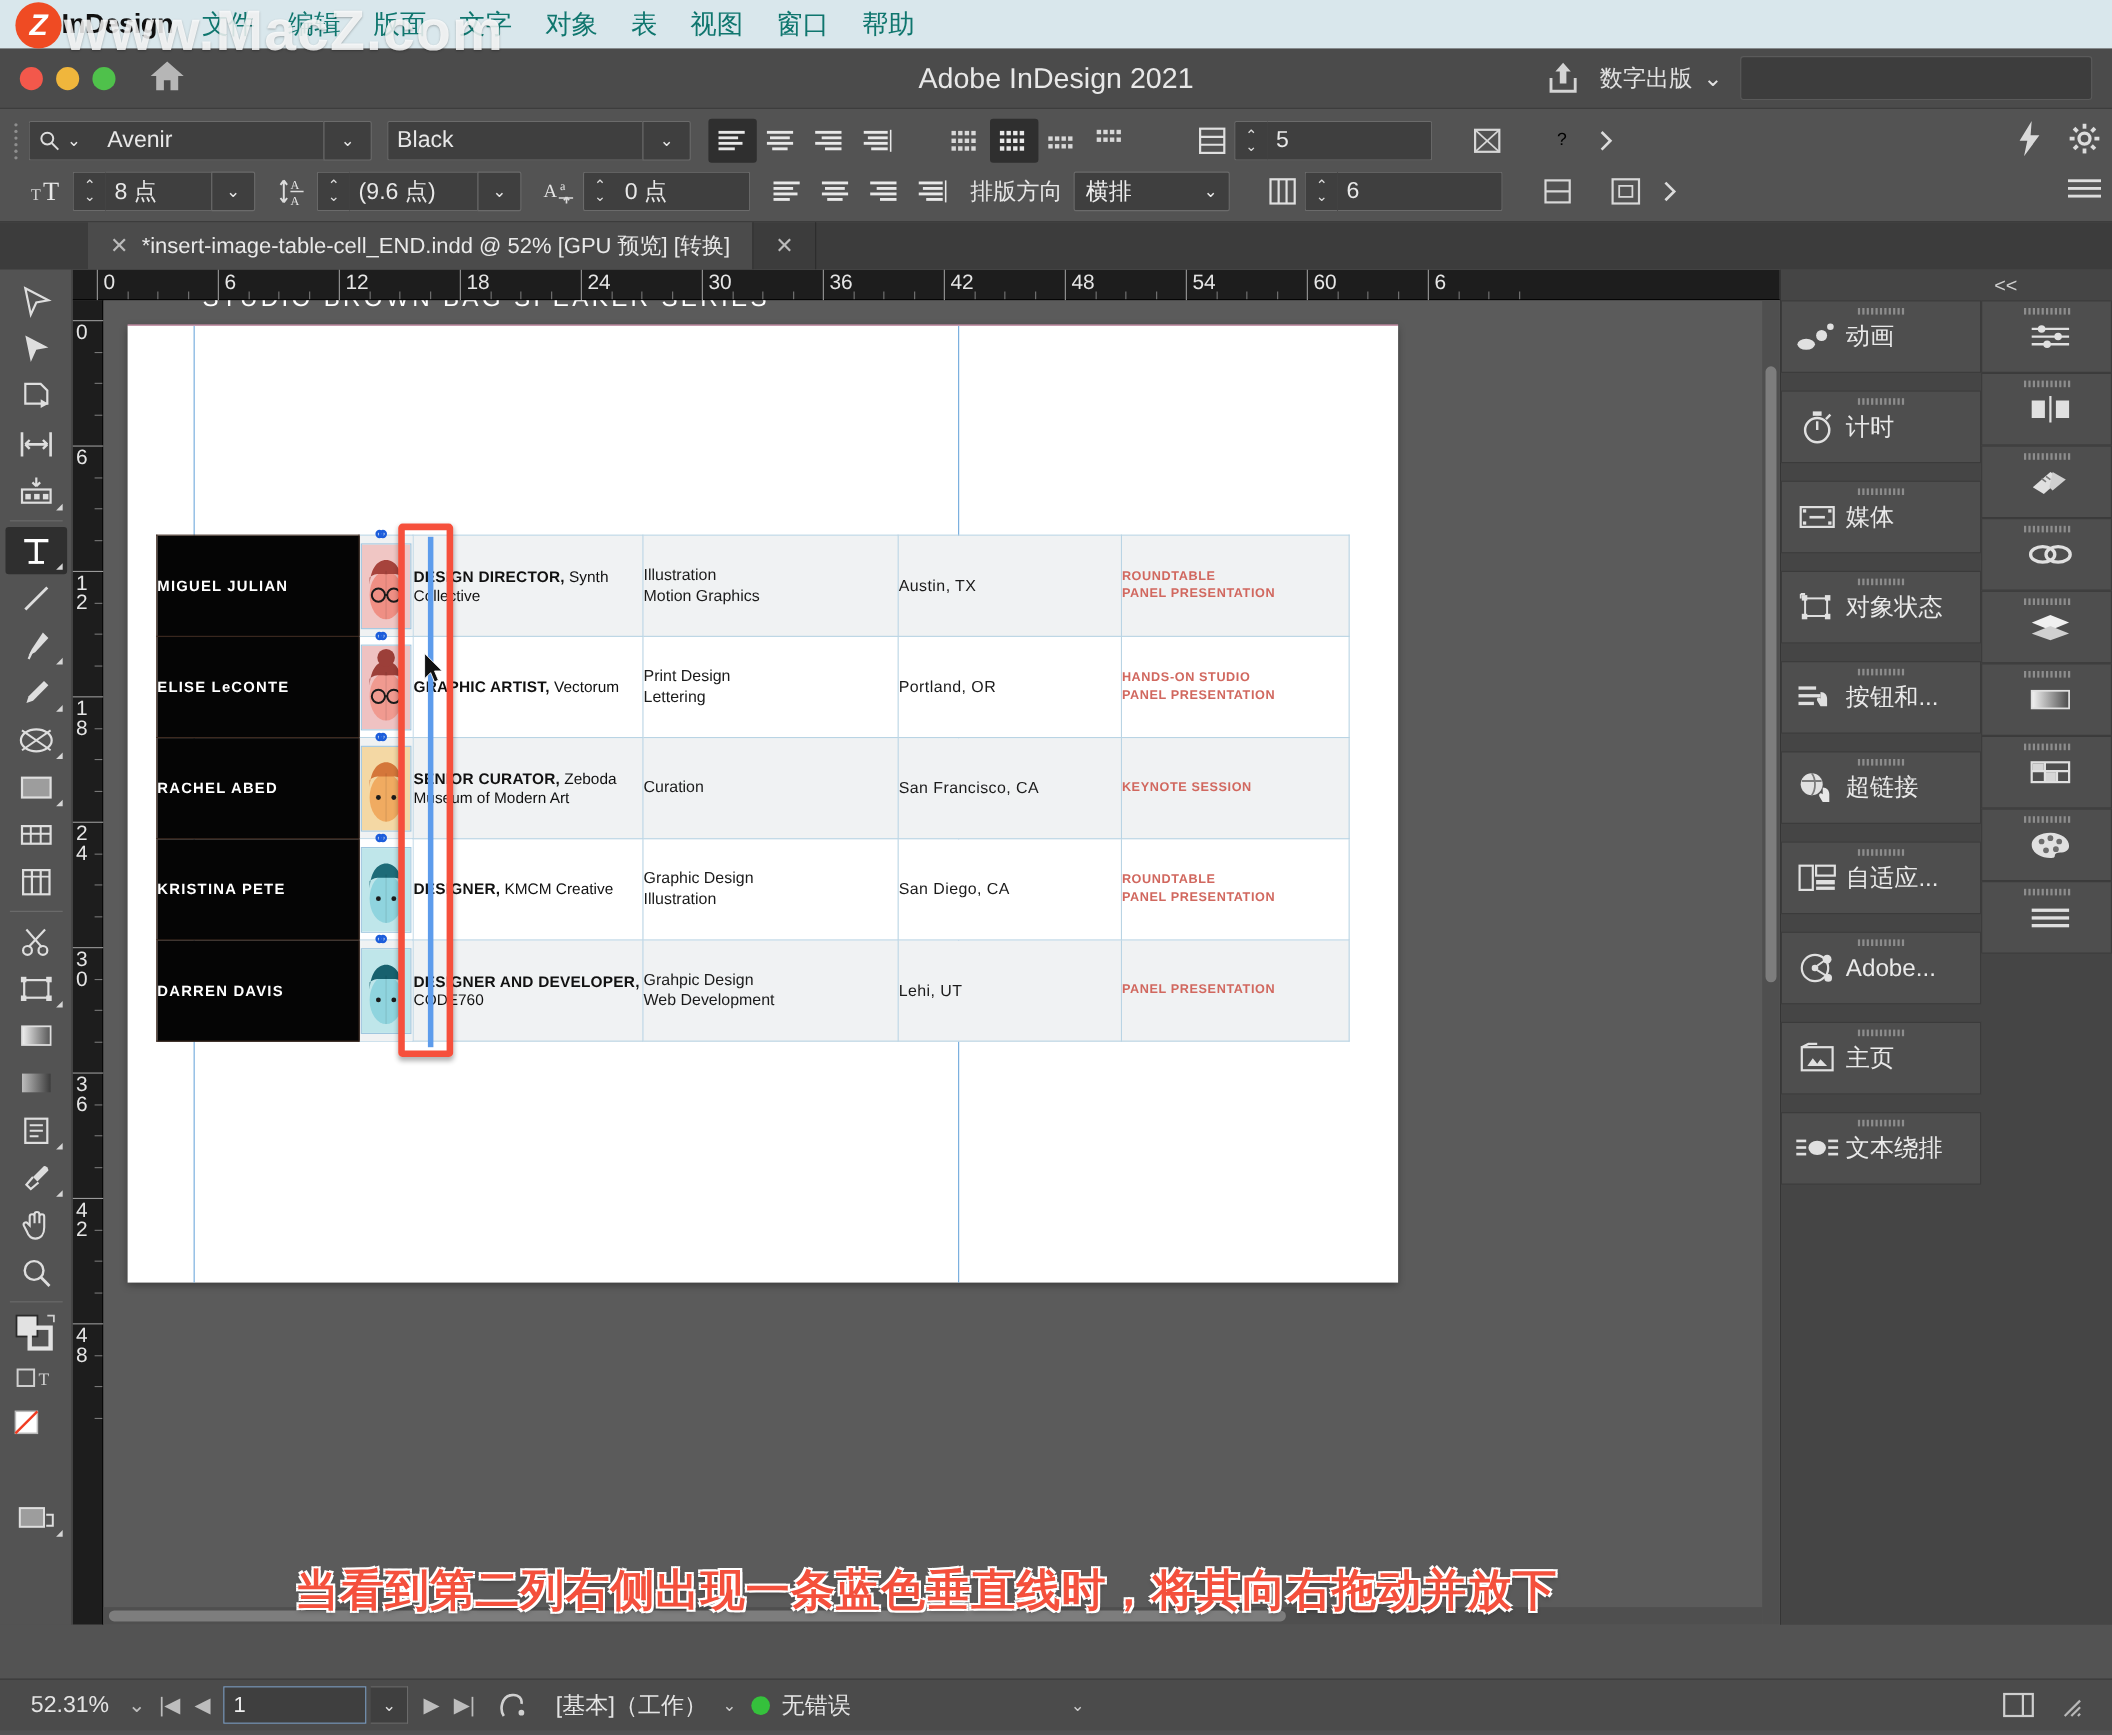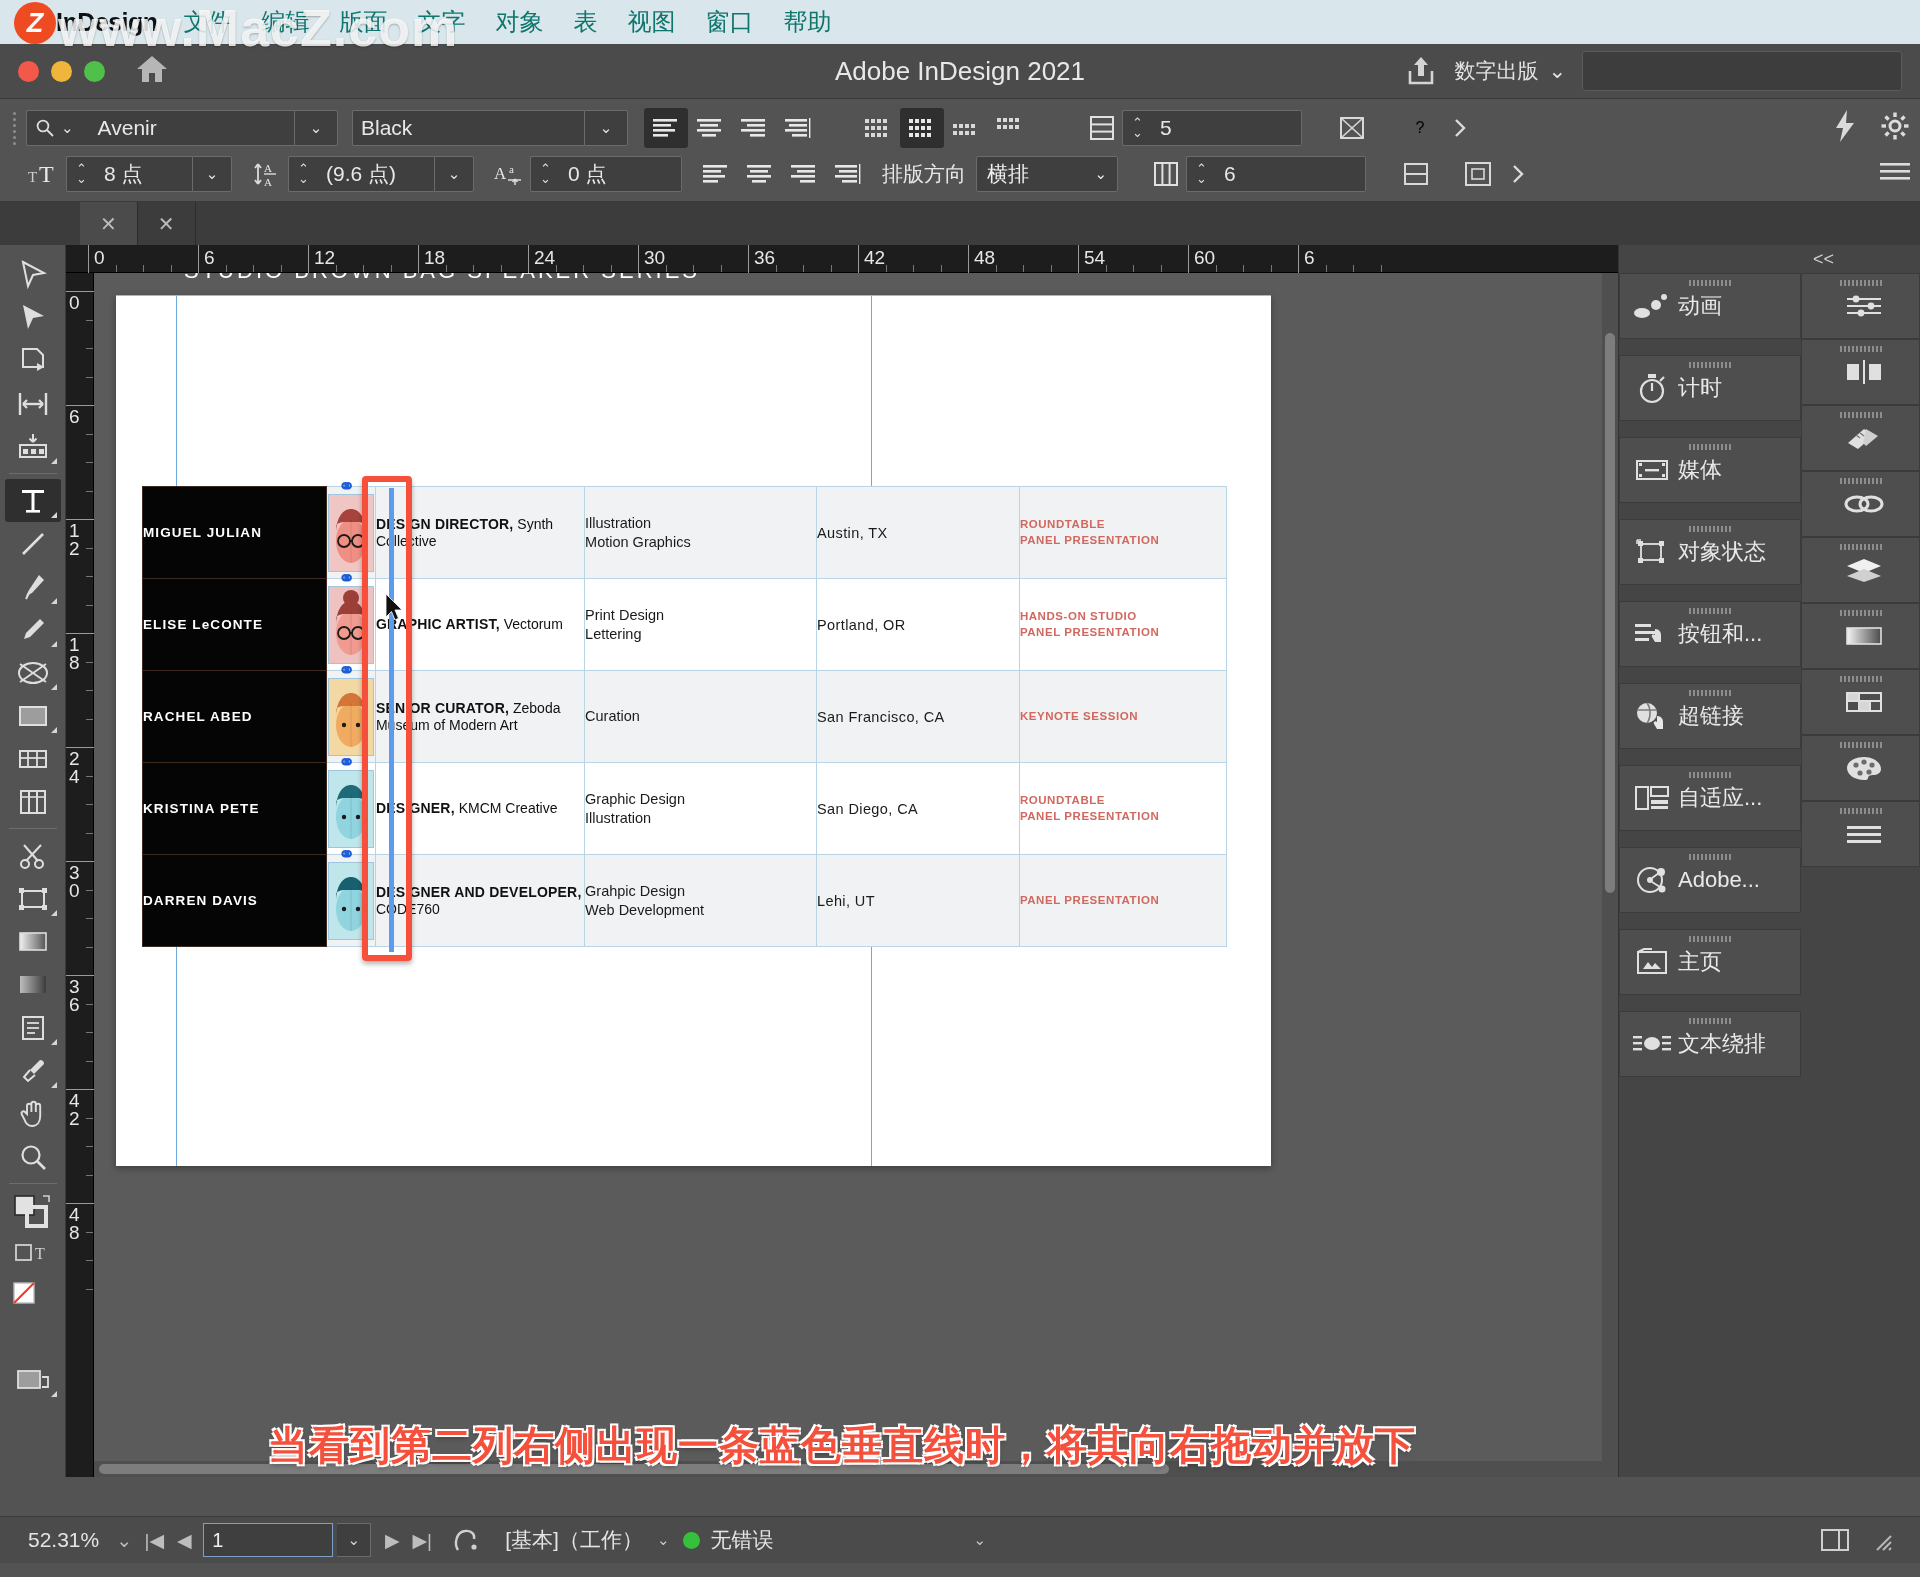--- a/index.html
+++ b/index.html
@@ -160,21 +160,21 @@
   .rcell { height:66px; border:1px solid #3b3b3b; background:#4e4e4e; display:flex; align-items:center;
            position:relative; }
   .rcell .grip { position:absolute; top:6px; left:0; right:0; display:flex; justify-content:center; gap:2px; }
   .rcell .grip i { width:2px; height:6px; background:#8d8d8d; display:block; }
   .rcell .ric { width:52px; display:flex; align-items:center; justify-content:center; margin-left:6px;}
   .rcell .rlb { font-size:22px; color:#e9e9e9; white-space:nowrap; }
   .rcell.narrow-c { justify-content:center; }
 
   
   .statusbar {
-    position:absolute; left:0; bottom:14px; width:1920px; height:47px; background:#4b4b4b;
+    position:absolute; left:0; bottom:4px; width:1920px; height:47px; background:#4b4b4b;
     display:flex; align-items:center; padding-left:28px; gap:0; border-top:1px solid #3a3a3a;
   }
   .sb-item { display:flex; align-items:center; color:#e4e4e4; font-size:21px; }
   .sb-zoom { margin-right:10px; }
   .nav-ico { width:30px; display:flex; align-items:center; justify-content:center; color:#bdbdbd; font-size:19px; }
   .pagefld { background:#3f3f3f; border:1px solid #7d9fc4; height:34px; width:130px; display:flex;
              align-items:center; padding:0 8px; color:#eee; font-size:20px; margin:0 4px; }
   .pagedrop { width:34px; height:34px; background:#3f3f3f; border:1px solid #6b6b6b; border-left:none;
               display:flex;align-items:center;justify-content:center;color:#ddd;font-size:15px; margin-right:6px;}
   .greendot { width:17px; height:17px; border-radius:50%; background:#35c13c; margin-right:10px; }
@@ -581,20 +581,21 @@
             </g>
           </svg>
       </span>
     </div>
   </div>
 </div>
 
 <div class="tabstrip">
   <div class="tab active">
     <span class="x">✕</span>
+    <span>*insert-image-table-cell_END.indd @ 52% [GPU 预览] [转换]</span>
   </div>
   <div class="tab">
     <span class="x">✕</span>
   </div>
 </div>
 
 <div class="mainwrap">
 
   <div class="toolbar">
     <div class="tool">

